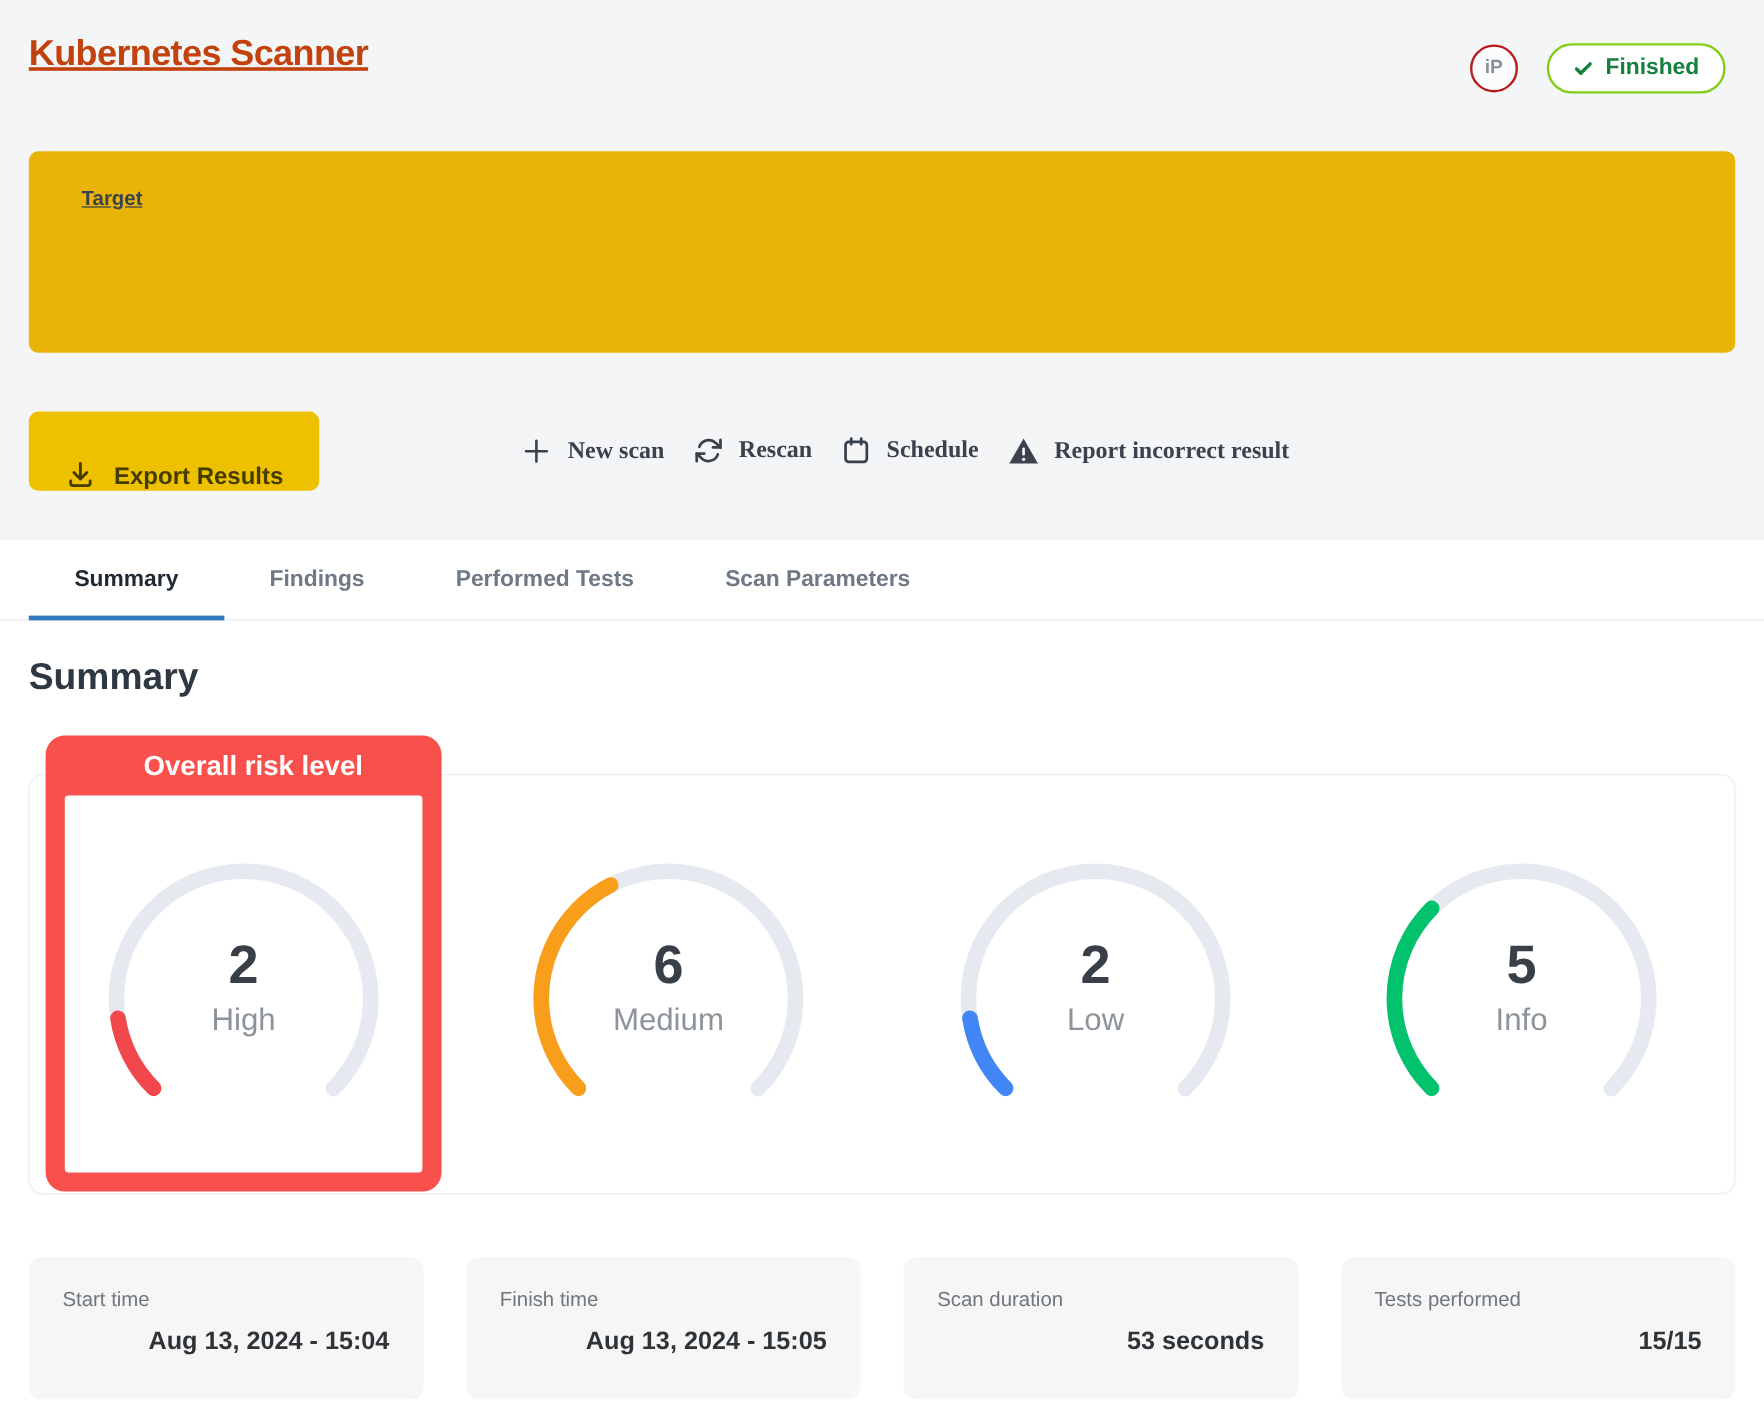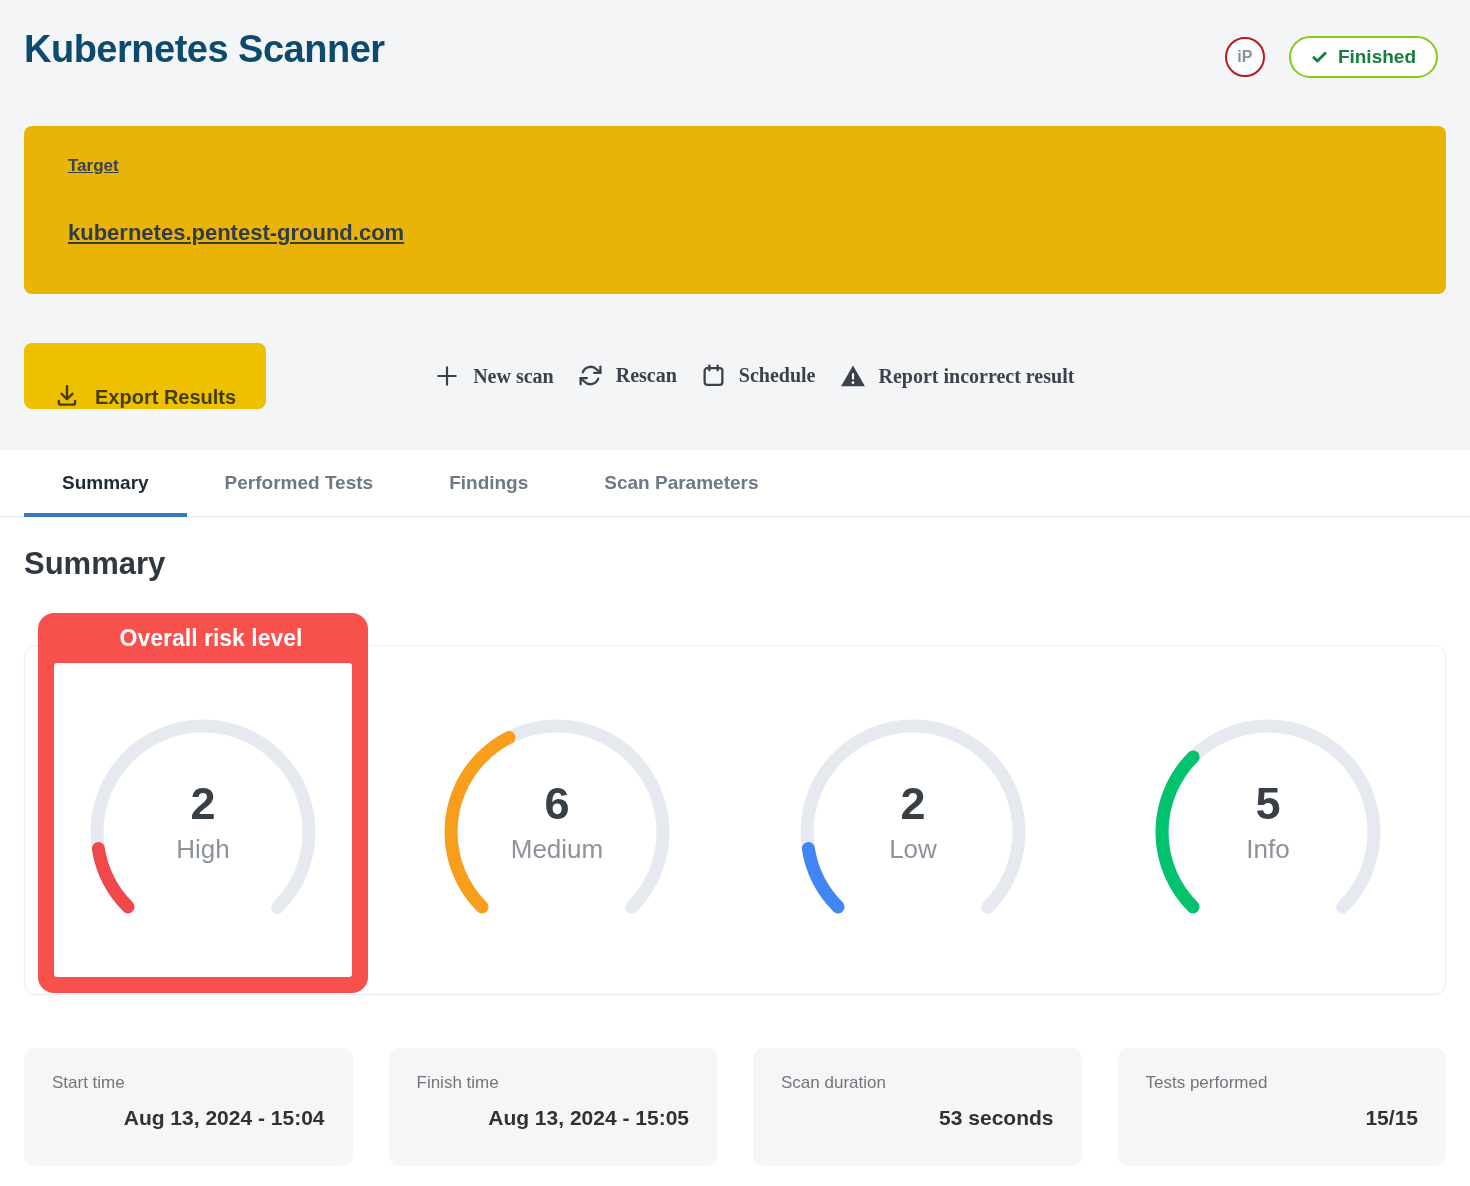--- a/index.html
+++ b/index.html
@@ -3,21 +3,21 @@
 <meta charset="utf-8">
 <style>
   html,body{margin:0;padding:0;}
   body{
     width:1470px;height:1186px;position:relative;background:#ffffff;
     font-family:"Liberation Sans","DejaVu Sans",sans-serif;
     -webkit-font-smoothing:antialiased;overflow:hidden;color:#333e4b;
   }
   
   .header-bg{position:absolute;left:0;top:0;width:1470px;height:450px;background:#f4f5f7;}
-  .page-title{position:absolute;left:24px;top:28px;font-size:38px;font-weight:700;color:#0c4a6e;letter-spacing:-.5px;}
+  .page-title{position:absolute;left:24px;top:28px;font-size:30px;font-weight:700;color:#c2410c;letter-spacing:-.5px;text-decoration:underline;}
   .header-right{position:absolute;right:32px;top:36px;display:flex;align-items:center;gap:24px;}
   .tool-badge{width:40px;height:40px;border-radius:50%;background:#fbfcfd;border:2px solid #b91c1c;
     display:flex;align-items:center;justify-content:center;font-size:16px;font-weight:700;color:#8a9097;box-sizing:border-box;}
   .status-pill{height:42px;border:2px solid #84cc16;border-radius:22px;background:#ffffff;
     display:flex;align-items:center;gap:10px;padding:0 20px;box-sizing:border-box;}
   .status-pill .label{font-size:19px;font-weight:700;color:#14803c;}
   
   .target-card{position:absolute;left:24px;top:126px;width:1422px;height:168px;background:#eab308;
     border-radius:8px;box-sizing:border-box;padding:30px 44px;text-decoration:underline;}
   .target-label{font-size:17px;font-weight:700;color:#39434f;}
@@ -72,21 +72,20 @@
   <div class="status-pill">
     <svg class="aicon" width="17" height="17" viewBox="0 0 24 24" fill="none" stroke="#14803c" stroke-width="4" stroke-linecap="round" stroke-linejoin="round">
         <polyline points="20 6 9 17 4 12"></polyline>
       </svg>
     <span class="label">Finished</span>
   </div>
 </div>
 
 <div class="target-card">
   <div class="target-label">Target</div>
-  <div class="target-value">kubernetes.pentest-ground.com</div>
 </div>
 
 <div class="actions-row">
   <button class="export-btn">
     <svg class="aicon" width="26" height="26" viewBox="0 0 24 24" fill="none" stroke="#463c00" stroke-width="2.2" stroke-linecap="round" stroke-linejoin="round">
         <path d="M12 3v11"></path>
         <path d="M7 10l5 5 5-5"></path>
         <path d="M4.5 16.5v1.5a2 2 0 0 0 2 2h11a2 2 0 0 0 2-2v-1.5"></path>
       </svg>
     <span class="label">Export Results</span>
@@ -124,22 +123,22 @@
           <rect x="11" y="9.2" width="2" height="6.2" rx="1" fill="#ffffff"></rect>
           <circle cx="12" cy="18.2" r="1.25" fill="#ffffff"></circle>
         </svg>
       <span class="label">Report incorrect result</span>
     </button>
   </div>
 </div>
 
 <div class="tab-bar">
   <button class="tab active">Summary</button>
+  <button class="tab">Findings</button>
   <button class="tab">Performed Tests</button>
-  <button class="tab">Findings</button>
   <button class="tab">Scan Parameters</button>
 </div>
 
 <div class="summary-heading">Summary</div>
 
 <div class="gauges-panel"></div>
 
 <div class="risk-card">
   <div class="risk-card-title">Overall risk level</div>
   <div class="risk-card-inner">

